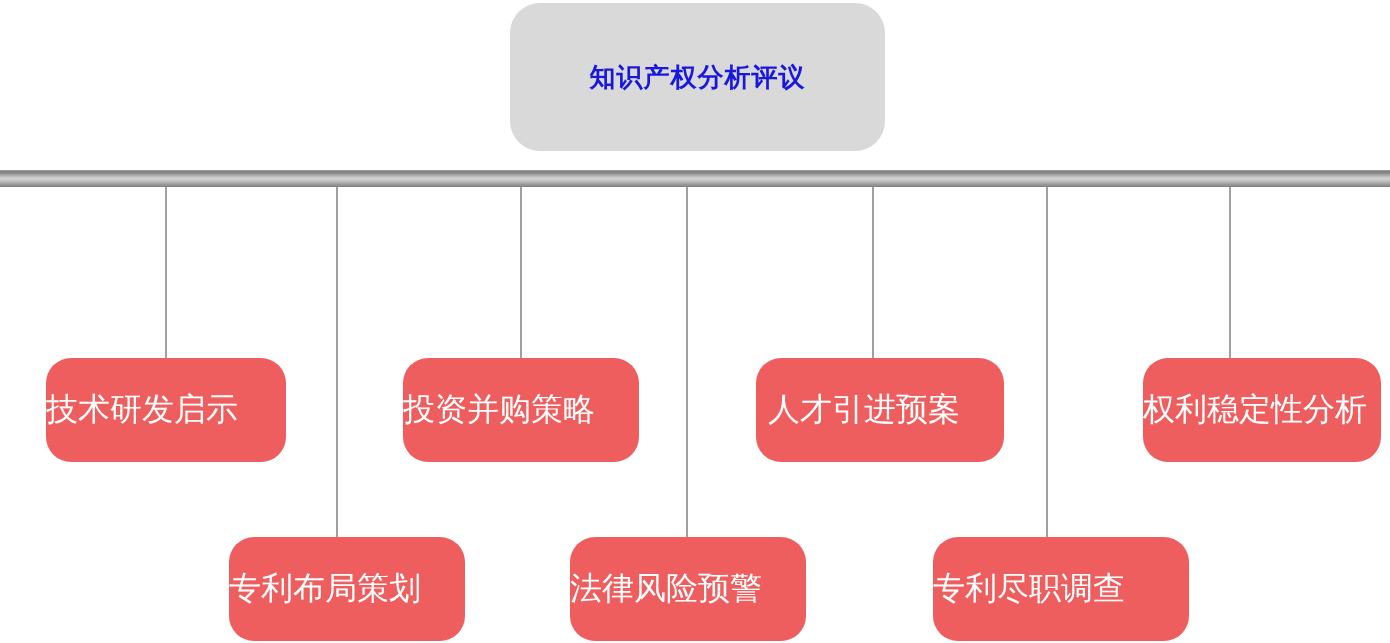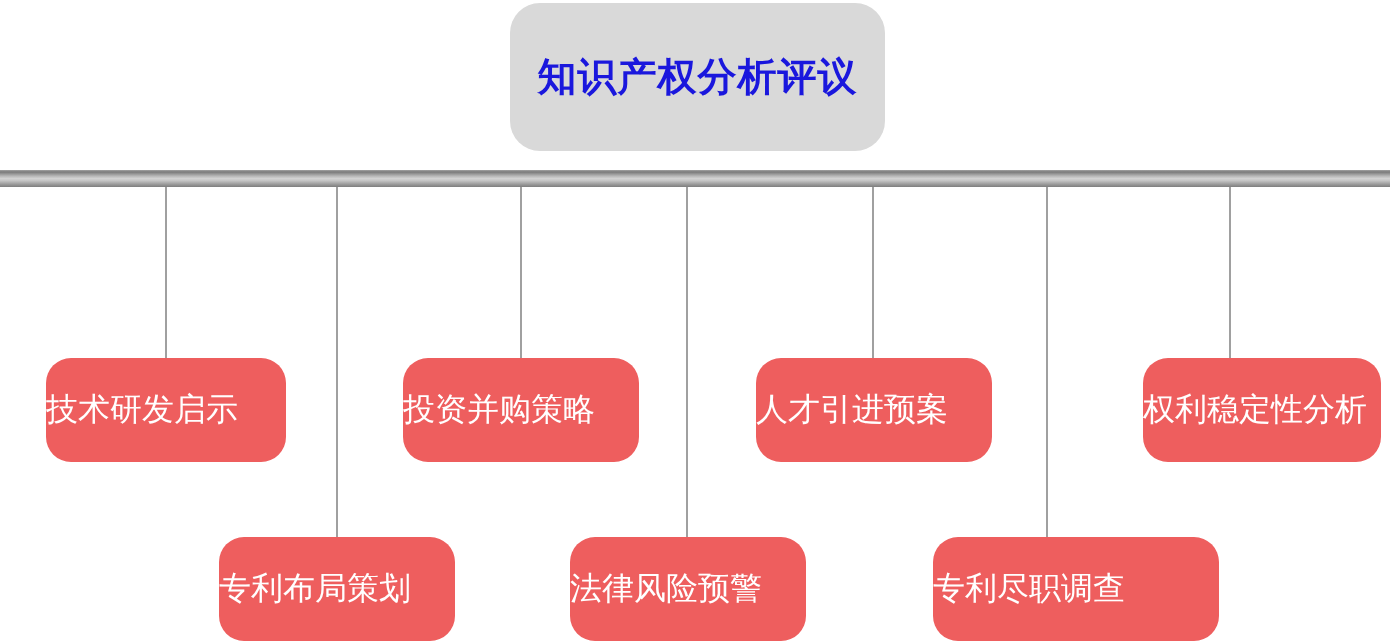--- a/index.html
+++ b/index.html
@@ -23,21 +23,21 @@
     width: 375px;
     height: 148px;
     background: #d9d9d9;
     border-radius: 30px;
     display: flex;
     align-items: center;
     justify-content: center;
   }
   .root-node span {
     color: #1a17dd;
-    font-size: 39px;
+    font-size: 26px;
     font-weight: bold;
     letter-spacing: 1px;
     white-space: nowrap;
   }
   
   .trunk-bar {
     position: absolute;
     left: 0;
     top: 170px;
     width: 1390px;
@@ -94,32 +94,32 @@
   <div class="vline to-bottom-row" style="left:336px;"></div>
   <div class="vline to-top-row" style="left:520px;"></div>
   <div class="vline to-bottom-row" style="left:686px;"></div>
   <div class="vline to-top-row" style="left:872px;"></div>
   <div class="vline to-bottom-row" style="left:1046px;"></div>
   <div class="vline to-top-row" style="left:1229px;"></div>
 
   <div class="branch-node row-top" style="left:46px;   width:240px;">
     <span>技术研发启示</span>
   </div>
-  <div class="branch-node row-bottom" style="left:219px;  width:236px;">
+  <div class="branch-node row-bottom" style="left:229px;  width:236px;">
     <span>专利布局策划</span>
   </div>
   <div class="branch-node row-top" style="left:403px;  width:236px;">
     <span>投资并购策略</span>
   </div>
   <div class="branch-node row-bottom" style="left:570px;  width:236px;">
     <span>法律风险预警</span>
   </div>
-  <div class="branch-node row-top" style="left:756px;  width:236px;">
+  <div class="branch-node row-top" style="left:756px;  width:236px;padding-left:12px;">
     <span>人才引进预案</span>
   </div>
-  <div class="branch-node row-bottom" style="left:933px;  width:286px;">
+  <div class="branch-node row-bottom" style="left:933px;  width:256px;">
     <span>专利尽职调查</span>
   </div>
   <div class="branch-node row-top" style="left:1111px; width:238px;margin-left:32px;">
     <span>权利稳定性分析</span>
   </div>
 
 </div>
 
 </body></html>

